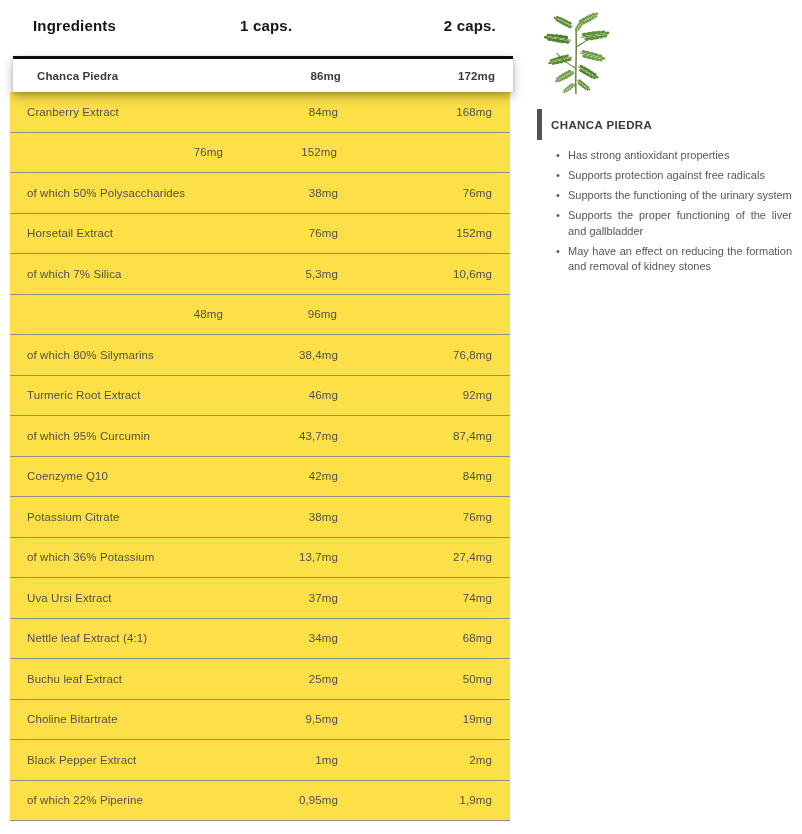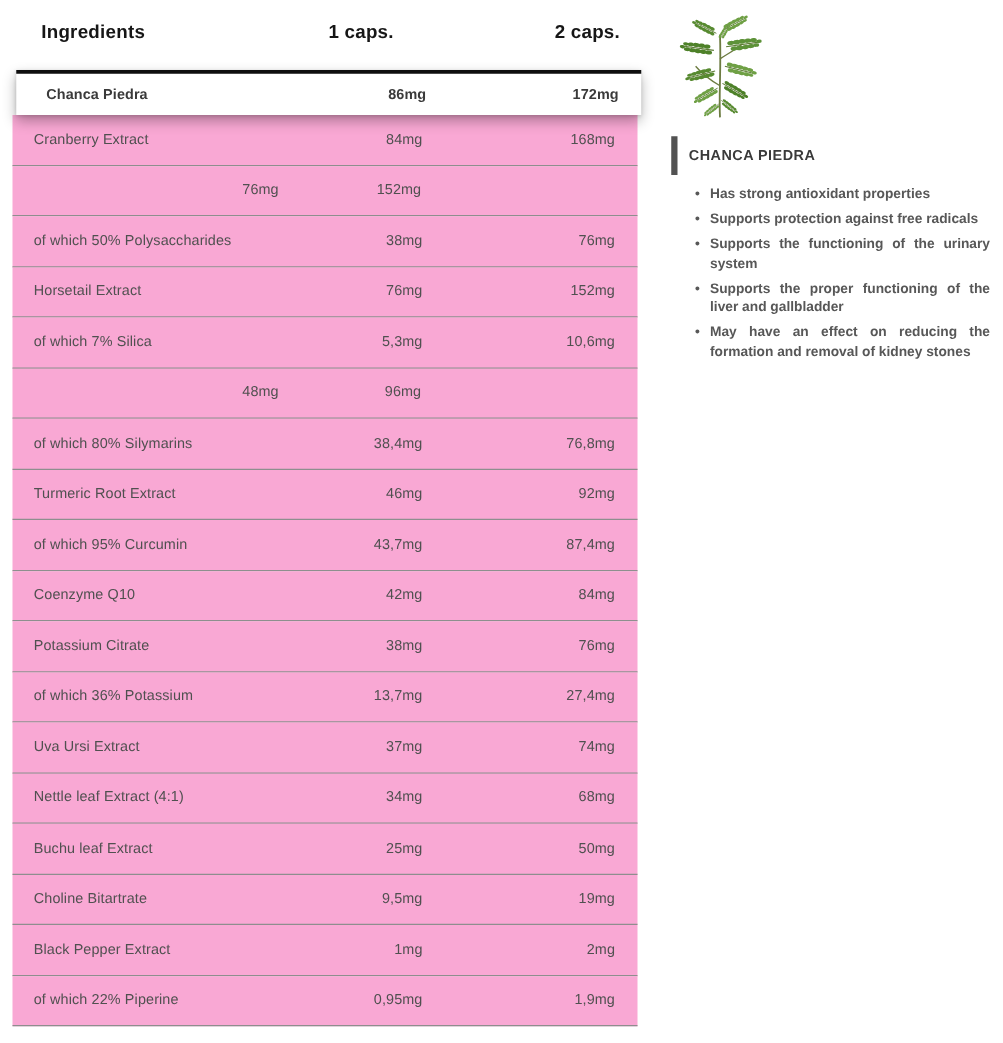--- a/index.html
+++ b/index.html
@@ -19,21 +19,21 @@
     display: grid;
     grid-template-columns: 1fr 115px 155px;
     height: 50px;
     align-items: center;
     font-weight: bold;
     font-size: 15px;
     color: #161616;
     letter-spacing: 0.2px;
   }
   .thead .h-ing { padding-left: 23px; }
-  .thead .h-one { text-align: right; padding-right: 40px; }
+  .thead .h-one { text-align: left; padding-right: 40px; }
   .thead .h-two { text-align: right; padding-right: 14px; }
 
   .card-row {
     position: relative;
     left: 3px;
     width: 500px;
     height: 36px;
     margin-top: 6px;
     background: #ffffff;
     border-top: 3px solid #0e0e0e;
@@ -51,21 +51,21 @@
 
   .rows { position: relative; z-index: 1; }
   .row {
     display: grid;
     grid-template-columns: 1fr 115px 155px;
     align-items: center;
     height: 40.5px;
     border-bottom: 1px solid #8e8e8e;
     font-size: 11.5px;
     color: #505050;
-    background: #f9a8d4;
+    background: #fde047;
     letter-spacing: 0.1px;
   }
   .row .c-name { padding-left: 17px; }
 
   .c-one { text-align: right; padding-right: 17px; }
   .c-two { text-align: right; padding-right: 18px; }
 
   
   .sidebar { position: absolute; left: 537px; top: 0; width: 258px; }
 
@@ -79,21 +79,20 @@
     font-weight: bold;
     color: #3a3a3a;
     letter-spacing: 0.4px;
   }
 
   .sb-bullets {
     list-style: none;
     margin: 8px 0 0 19px;
     padding: 0;
     width: 236px;
-    font-weight: bold;
   }
   .sb-bullets li {
     position: relative;
     padding-left: 12px;
     margin-bottom: 4.5px;
     font-size: 11px;
     line-height: 15.5px;
     color: #575757;
     text-align: justify;
   }

